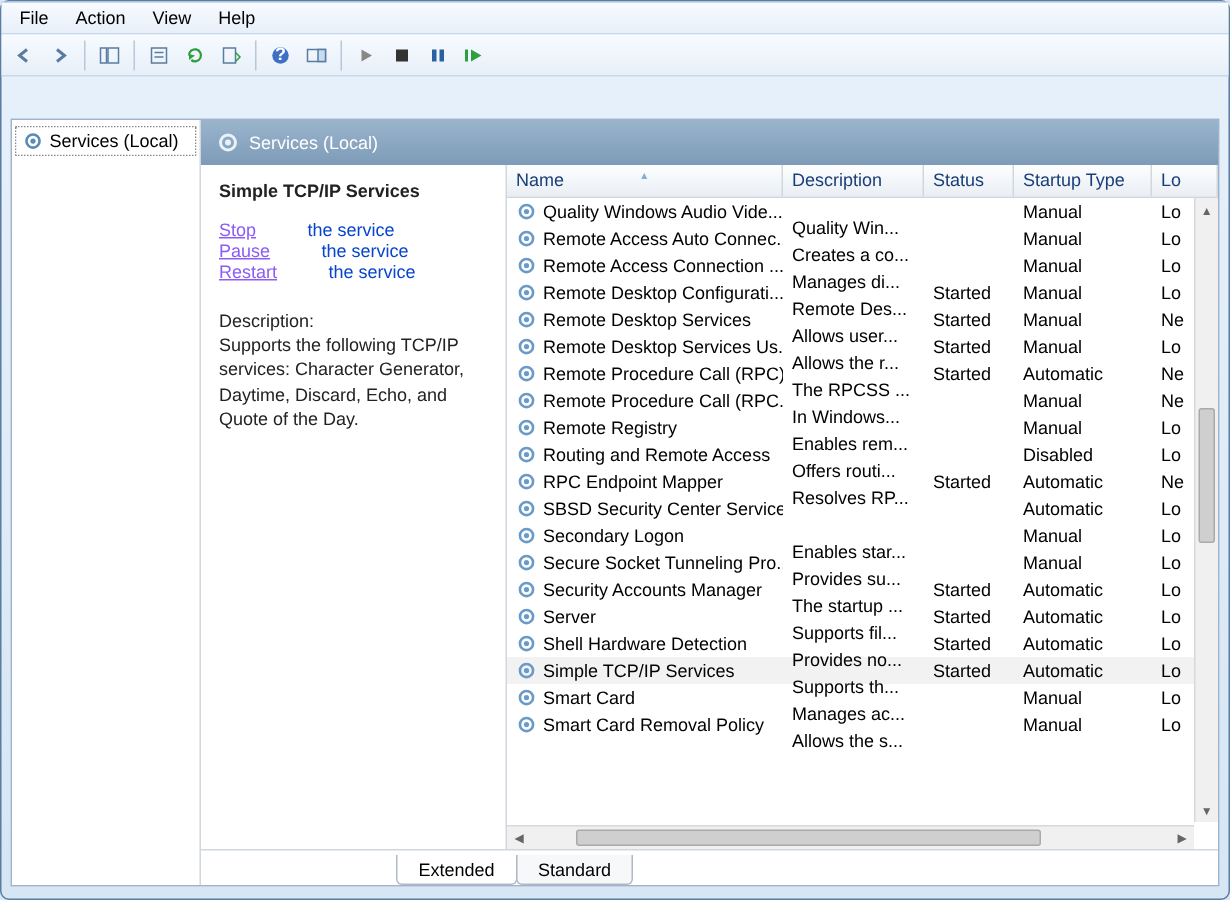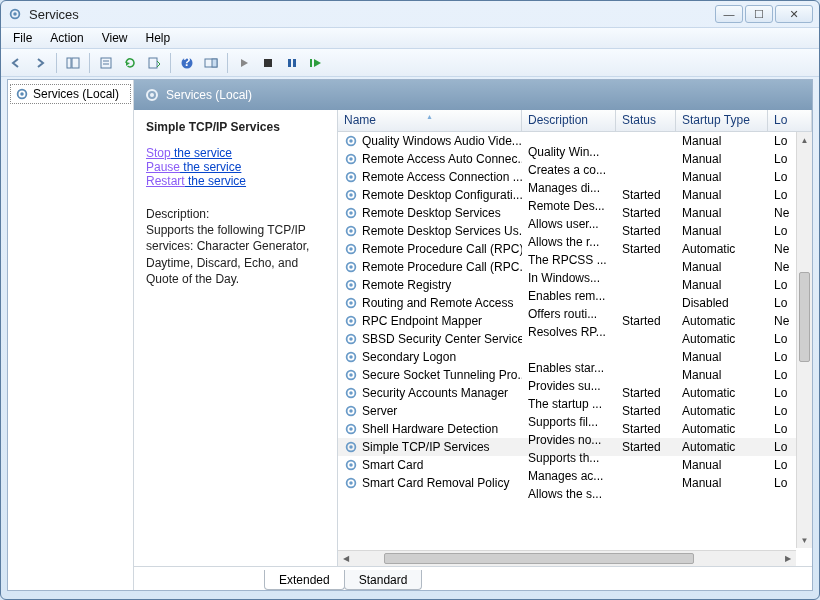--- a/index.html
+++ b/index.html
@@ -18,21 +18,21 @@
   .tsep { width:1px; height:20px; background:#b7c8da; margin:0 3px;}
   .client { position:absolute; top:78px; left:6px; right:6px; bottom:8px; background:#fff; border:1px solid #9fb4cc; }
   .splitter { display:flex; height:100%; }
   .left-pane { width:126px; border-right: 1px solid #d0d7de; padding:4px 2px;}
   .tree-item{ display:flex; align-items:center; gap:4px; padding:2px 4px; border:1px dotted #888; border-radius:1px;}
   .right-pane { flex:1; display:flex; flex-direction:column; min-width:0;}
   .pane-header { height:30px; background:linear-gradient(#9ab4cc,#7d9bb8); color:#fff; display:flex; align-items:center; padding:0 10px; gap:6px; font-size:13px;}
   .pane-body { flex:1; display:flex; min-height:0;}
   .desc-col { width:204px; border-right:1px solid #d0d7de; padding:10px 12px; color:#222;}
   .desc-title{ font-weight:bold; margin-bottom:12px;}
-  .desc-links span{ color:#0645cc; text-decoration:underline; cursor:pointer;}
+  .desc-links span{ color:#0645cc; cursor:pointer;padding-left:31px;}
   .desc-text{ margin-top:18px; line-height:1.35;}
   .list-col { flex:1; display:flex; flex-direction:column; min-width:0; position:relative;}
   .list-header { height:22px; background:linear-gradient(#fdfefe,#e9eef4); border-bottom:1px solid #d0d7de; display:flex; color:#1a3e7a;}
   .list-header .hc{ border-right:1px solid #d0d7de; padding:3px 6px; position:relative; white-space:nowrap; overflow:hidden;}
   .hc.sorted::after{ content:"▴"; font-size:8px; color:#7faeda; position:absolute; left:50%; top:2px; transform:translateX(-50%);}
   .c-name{ width:184px;} .c-desc{width:94px;} .c-stat{width:60px;} .c-start{width:92px;} .c-log{flex:1;}
   .list-body{ flex:1; overflow:hidden; position:relative;}
   .rows{ }
   .row{ height:18px; display:flex; align-items:center;}
   .row.sel{ background:#f2f2f2;}
@@ -51,34 +51,20 @@
   .tab{ padding:3px 14px 2px; border:1px solid #b0b9c3; border-top:none; border-radius:0 0 4px 4px; background:#f6f8fa; margin-right:-1px; font-size:12px;}
   .tab.active{ background:#fff; position:relative; top:0;}
   svg { display:block; }
   .gear { width:14px; height:14px; }
   a.link{ color:#8b5cf6; text-decoration:underline;}
 </style>
 </head>
 <body>
 
 <div class="window">
-  <div class="titlebar">
-    <span class="title-icon">
-      <svg class="gear" viewBox="0 0 16 16">
-          <circle cx="8" cy="8" r="5" fill="none" stroke="#5b8ab5" stroke-width="2"></circle>
-          <circle cx="8" cy="8" r="2" fill="#5b8ab5"></circle>
-        </svg>
-    </span>
-    <span class="title-text">Services</span>
-    <div class="win-controls">
-      <div class="win-btn">—</div>
-      <div class="win-btn">☐</div>
-      <div class="win-btn close">✕</div>
-    </div>
-  </div>
 
   <div class="menubar">
     <div class="menu-item">File</div>
     <div class="menu-item">Action</div>
     <div class="menu-item">View</div>
     <div class="menu-item">Help</div>
   </div>
 
   <div class="toolbar">
     <div class="tbtn">

